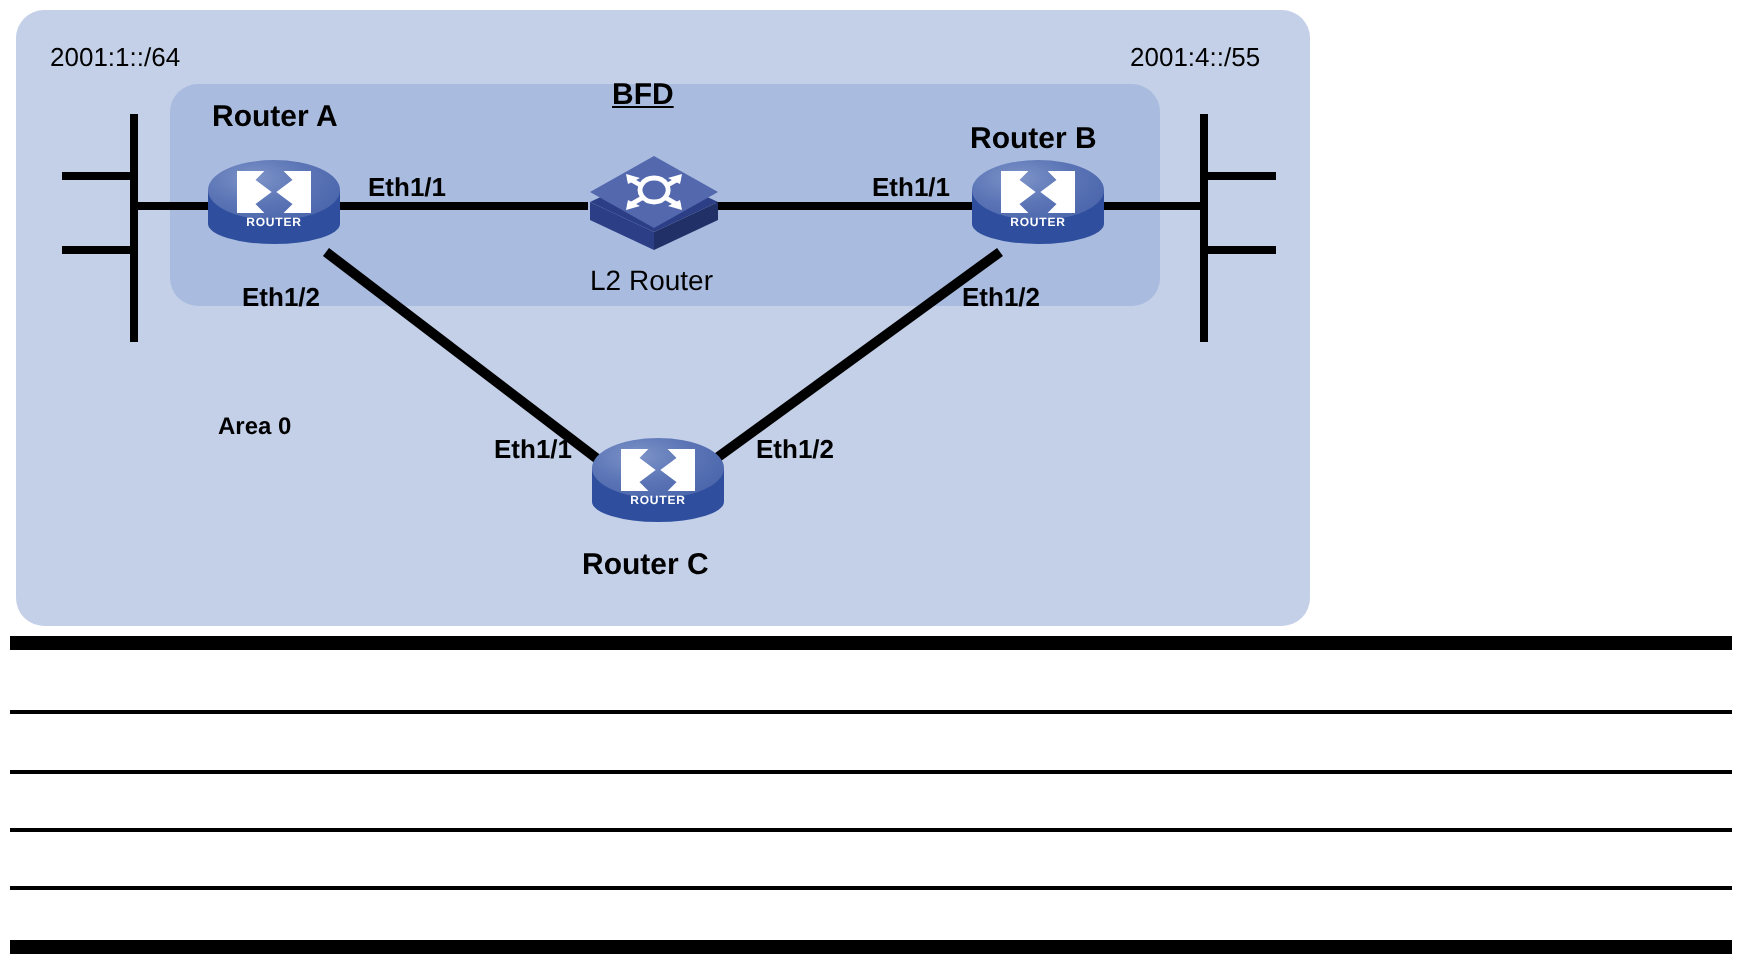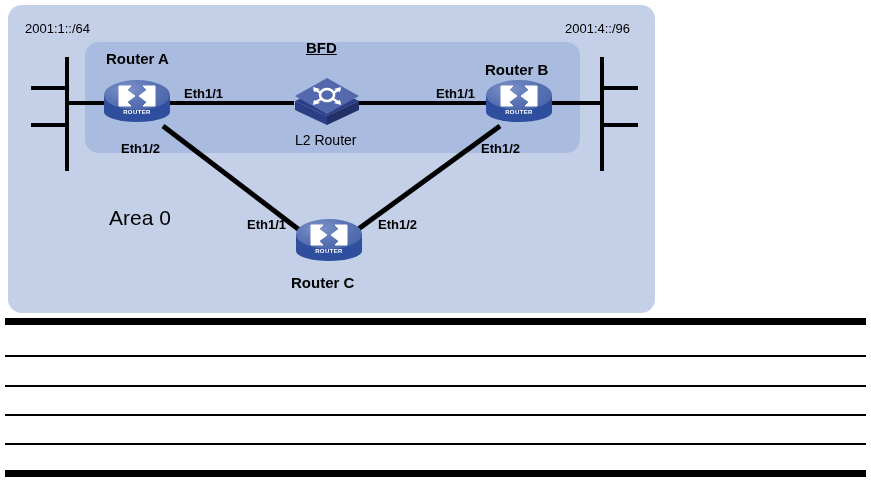--- a/index.html
+++ b/index.html
@@ -12,21 +12,21 @@
   .outer-panel{position:absolute;left:8px;top:5px;width:647px;height:308px;
                background:#c4d0e8;border-radius:14px;}
   .inner-panel{position:absolute;left:85px;top:42px;width:495px;height:111px;
                background:#a9bbde;border-radius:14px;}
 
   
   .lbl{position:absolute;color:#000;white-space:nowrap;line-height:1;}
   .lbl-net{font-size:13px;font-weight:400;}
   .lbl-dev{font-size:15px;font-weight:bold;}
   .lbl-if{font-size:13px;font-weight:700;}
-  .lbl-area{font-size:21px;font-weight:normal;}
+  .lbl-area{font-size:12px;font-weight:bold;}
   .lbl-bfd{font-size:15px;font-weight:bold;}
   .lbl-sw{font-size:14px;font-weight:400;}
 
   
   .hline{position:absolute;background:#000;height:4px;}
   .vline{position:absolute;background:#000;width:4px;}
 
   
   .router{position:absolute;width:66px;height:44px;}
   .router .body{position:absolute;left:0;top:6px;width:66px;height:36px;
@@ -122,21 +122,21 @@
     <svg width="44" height="28" viewBox="0 0 44 28">
       <g fill="#ffffff" stroke="#ffffff" stroke-width="1">
         <path d="M4,4 L16,4 L12,8 L20,14 L12,20 L16,24 L4,24 Z"></path>
         <path d="M40,4 L28,4 L32,8 L24,14 L32,20 L28,24 L40,24 Z"></path>
       </g>
     </svg>
     <div class="txt">ROUTER</div>
   </div>
 
   <div class="lbl lbl-net" style="left:25px;top:22px;">2001:1::/64</div>
-  <div class="lbl lbl-net" style="left:565px;top:22px;">2001:4::/96</div>
+  <div class="lbl lbl-net" style="left:565px;top:22px;">2001:4::/55</div>
 
   <div class="lbl lbl-bfd" style="left:306px;top:40px;text-decoration:underline;">BFD</div>
 
   <div class="lbl lbl-dev" style="left:106px;top:51px;text-align:right;">Router A</div>
   <div class="lbl lbl-dev" style="left:485px;top:62px;">Router B</div>
   <div class="lbl lbl-dev" style="left:291px;top:275px;">Router C</div>
 
   <div class="lbl lbl-sw" style="left:295px;top:133px;">L2 Router</div>
 
   <div class="lbl lbl-if" style="left:184px;top:87px;">Eth1/1</div>

